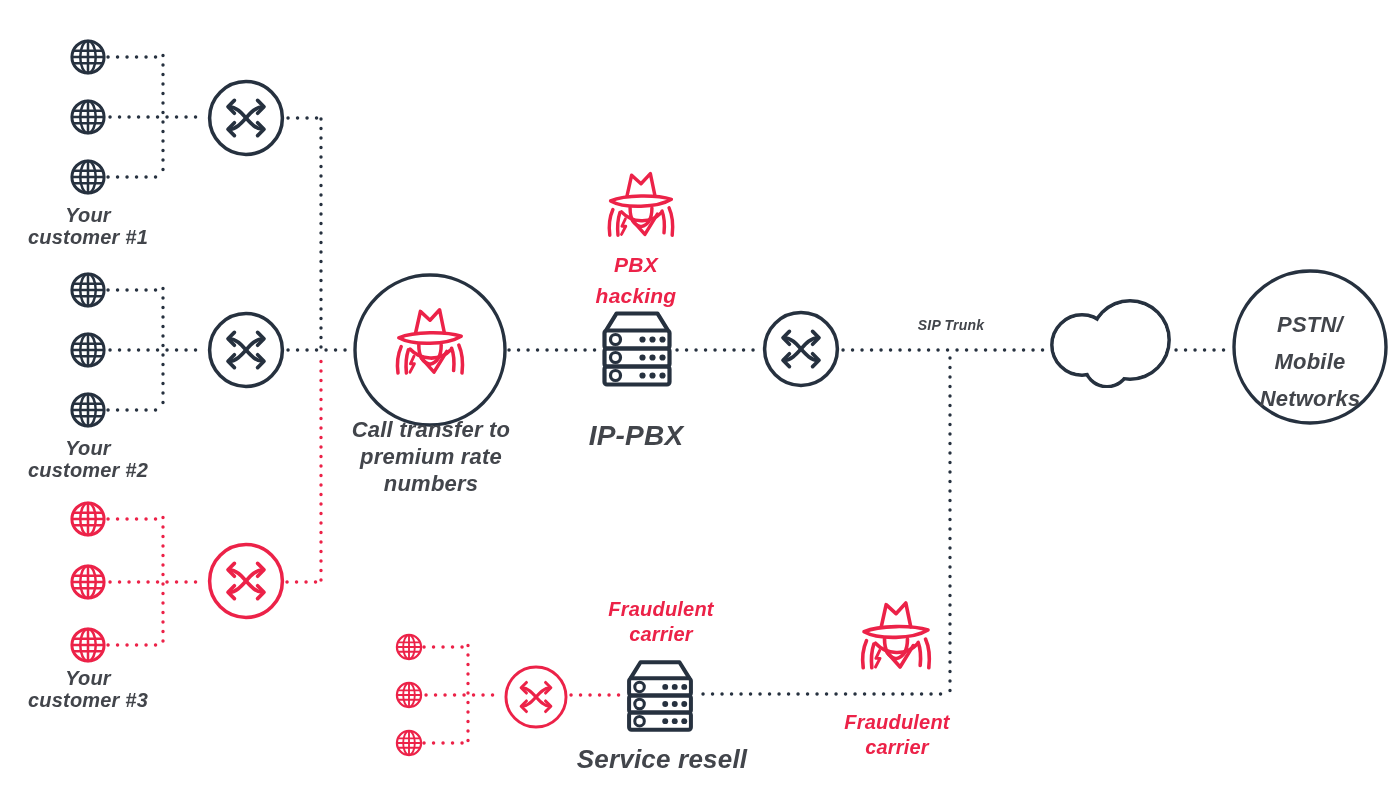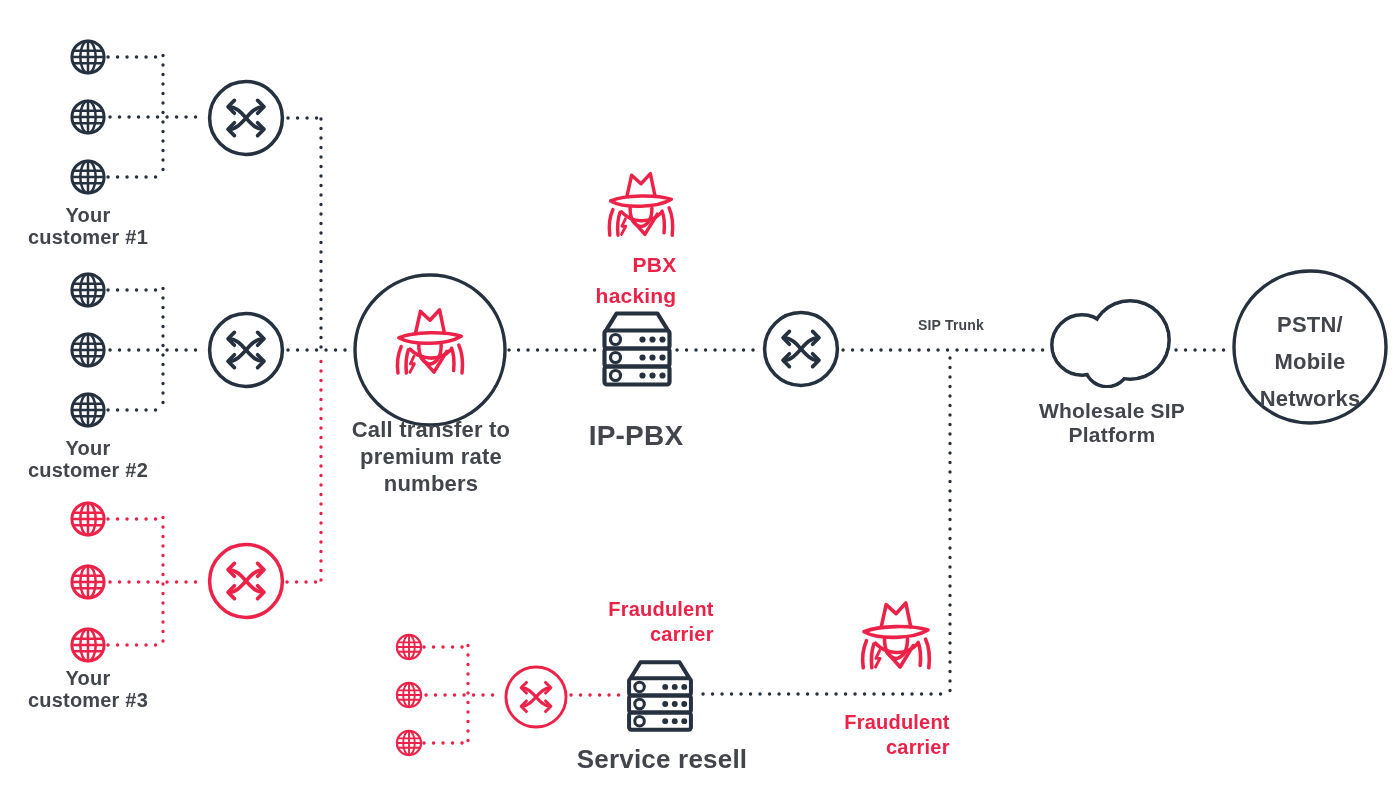--- a/index.html
+++ b/index.html
@@ -1,30 +1,31 @@
 <!DOCTYPE html>
 <html><head>
 <meta charset="utf-8">
 <style>
   html,body{margin:0;padding:0;background:#ffffff;}
   .canvas{
     position:relative;width:1400px;height:812px;background:#ffffff;overflow:hidden;
     font-family:"Liberation Sans","DejaVu Sans",sans-serif;
+    font-style:italic;
   }
   .navy{color:#26313f;}
   .red{color:#ec2248;}
   svg.icon{position:absolute;display:block;overflow:visible;}
   .wires{position:absolute;left:0;top:0;z-index:1;pointer-events:none;}
   .node{z-index:2;}
   .lbl{
     position:absolute;z-index:3;transform:translateX(-50%);
     white-space:pre-line;text-align:center;
     color:#42454b;font-weight:bold;letter-spacing:.2px;
   }
-  .lbl.redlbl{color:#ec2248;text-align:right;}
+  .lbl.redlbl{color:#ec2248;}
   .dot{fill:none;stroke-width:3.4;stroke-linecap:round;stroke-dasharray:0.1 9.4;}
   .ring{fill:none;stroke:#26313f;stroke-width:3.4;}
 </style>
 </head>
 <body>
 
 <div class="canvas">
 
   <svg width="0" height="0" style="position:absolute" aria-hidden="true">
     <defs>
@@ -183,22 +184,20 @@
   <svg class="icon node navy" style="left:599px;top:307px" width="76" height="82">
       <use href="#server"></use>
     </svg>
   <div class="lbl" style="left:636px;top:420px;font-size:28px">IP-PBX</div>
 
   <div class="lbl" style="left:951px;top:317px;font-size:14px">SIP Trunk</div>
 
   <svg class="icon node navy" style="left:1048px;top:297px" width="125" height="91">
       <use href="#cloud"></use>
     </svg>
-  <div class="lbl" style="left:1112px;top:399px;font-size:21px;line-height:24px">Wholesale SIP
-Platform</div>
 
   <svg class="icon node" style="left:1232px;top:269px" width="156" height="156">
     <circle class="ring" cx="78" cy="78" r="76" stroke-width="3.2"></circle>
   </svg>
   <div class="lbl" style="left:1310px;top:306px;font-size:22px;line-height:37px">PSTN/
 Mobile
 Networks</div>
 
   <svg class="icon node red" style="left:394px;top:632px" width="30" height="30">
       <use href="#globe"></use>

